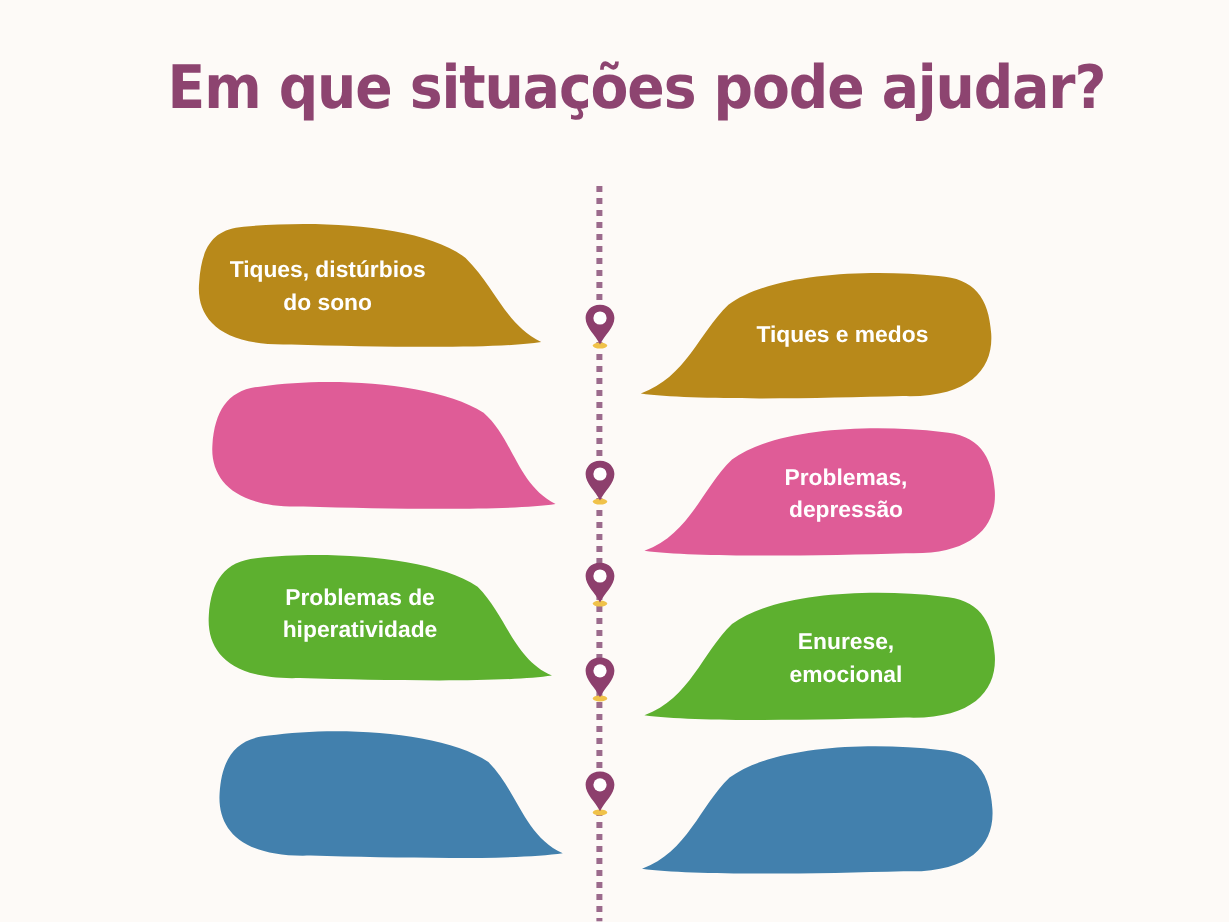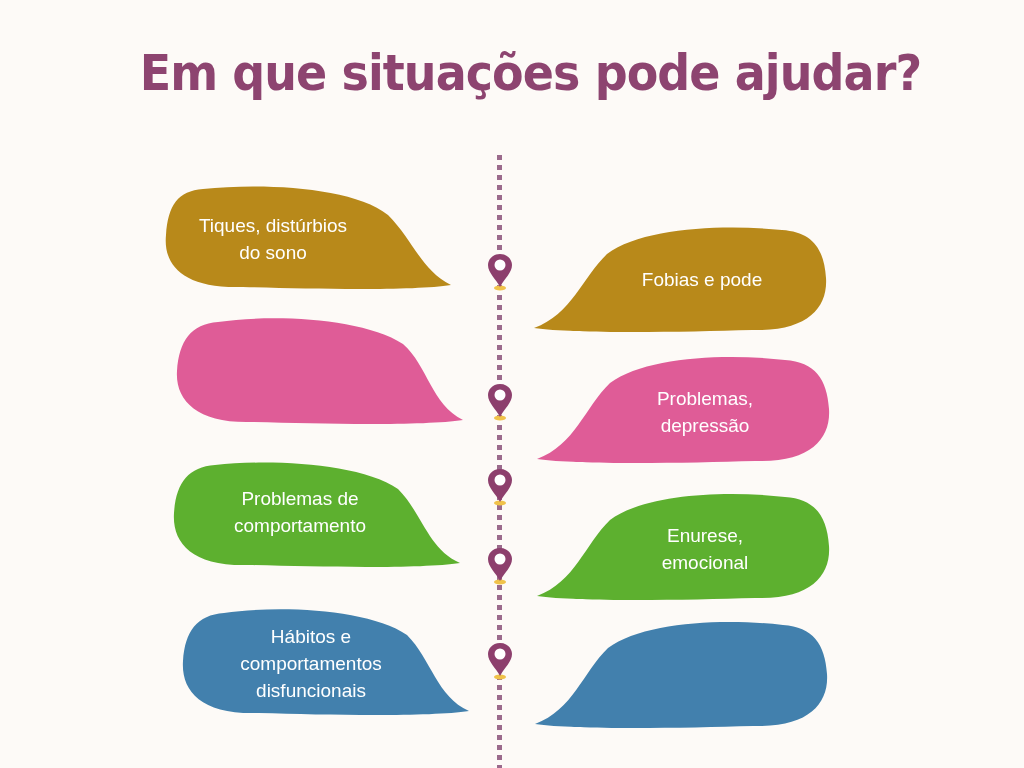--- a/index.html
+++ b/index.html
@@ -3,21 +3,21 @@
 <meta charset="utf-8">
 <style>
   html, body { margin:0; padding:0; }
   body { width:1024px; height:768px; background:#fdfaf7; position:relative; overflow:hidden; font-family:"Liberation Sans", sans-serif; }
   .title { position:absolute; left:0; right:0; top:44px; text-align:center; font-family:"DejaVu Sans", sans-serif; font-weight:bold; font-size:50px; color:#8d4470; letter-spacing:-1px; transform:scaleX(0.92); padding-left:40px; }
   .timeline { position:absolute; left:497px; top:155px; width:5px; height:613px;
     background: repeating-linear-gradient(to bottom, #9b6a8c 0 5px, transparent 5px 10px); }
   .pin { position:absolute; width:26px; height:38px; }
   .bubble { position:absolute; }
   .bubble svg { position:absolute; left:0; top:0; }
-  .bubble .txt { position:absolute; color:#ffffff; font-weight:normal; font-size:19px; line-height:27px; text-align:center; white-space:pre-line; }
+  .bubble .txt { position:absolute; color:#ffffff; font-weight:bold; font-size:19px; line-height:27px; text-align:center; white-space:pre-line; }
 </style>
 </head>
 <body>
 
 <div class="title">Em que situações pode ajudar?</div>
 
 <div class="timeline"></div>
 
 <svg class="pin" style="left:487px;top:253px" viewBox="0 0 26 38">
     <ellipse cx="13" cy="35" rx="6" ry="2.5" fill="#f0c24a"></ellipse>
@@ -57,37 +57,34 @@
   <svg width="292" height="110" viewBox="0 0 292 110">
       <path d="M45 6 C100 -2 190 2 230 28 C255 50 258 88 290 104 C250 110 150 108 80 106 C25 108 2 85 4 55 C6 25 18 8 45 6 Z" fill="#df5c97"></path>
     </svg>
 </div>
 
 <div class="bubble" style="left:170px;top:461px;width:292px;height:108px">
   <svg width="292" height="108" viewBox="0 0 292 108">
       <path d="M45 4 C100 -2 190 2 228 28 C252 52 258 88 290 102 C250 108 150 106 80 104 C22 106 2 82 4 52 C6 22 18 6 45 4 Z" fill="#5db02f"></path>
     </svg>
   <div class="txt" style="left:10px;top:24px;width:240px">Problemas de
-comportamento</div>
+hiperatividade</div>
 </div>
 
 <div class="bubble" style="left:179px;top:607px;width:292px;height:110px">
   <svg width="292" height="110" viewBox="0 0 292 110">
       <path d="M45 6 C100 -2 190 2 228 28 C252 52 258 90 290 104 C250 110 150 108 80 106 C22 108 2 84 4 54 C6 24 18 8 45 6 Z" fill="#4280ad"></path>
     </svg>
-  <div class="txt" style="left:12px;top:16px;width:240px">Hábitos e
-comportamentos
-disfuncionais</div>
 </div>
 
 <div class="bubble" style="left:532px;top:226px;width:298px;height:108px">
   <svg width="298" height="108" viewBox="0 0 298 108">
       <path d="M250 4 C190 -2 110 2 75 28 C50 52 40 88 2 102 C45 108 150 106 220 104 C275 106 296 82 294 52 C292 22 280 6 250 4 Z" fill="#b8891a"></path>
     </svg>
-  <div class="txt" style="left:60px;top:40px;width:220px">Fobias e pode</div>
+  <div class="txt" style="left:60px;top:40px;width:220px">Tiques e medos</div>
 </div>
 
 <div class="bubble" style="left:535px;top:355px;width:298px;height:110px">
   <svg width="298" height="110" viewBox="0 0 298 110">
       <path d="M250 5 C190 -2 110 2 75 28 C50 52 40 90 2 104 C45 110 150 108 220 106 C275 108 296 84 294 54 C292 24 280 7 250 5 Z" fill="#df5c97"></path>
     </svg>
   <div class="txt" style="left:60px;top:30px;width:220px">Problemas,
 depressão</div>
 </div>
 

